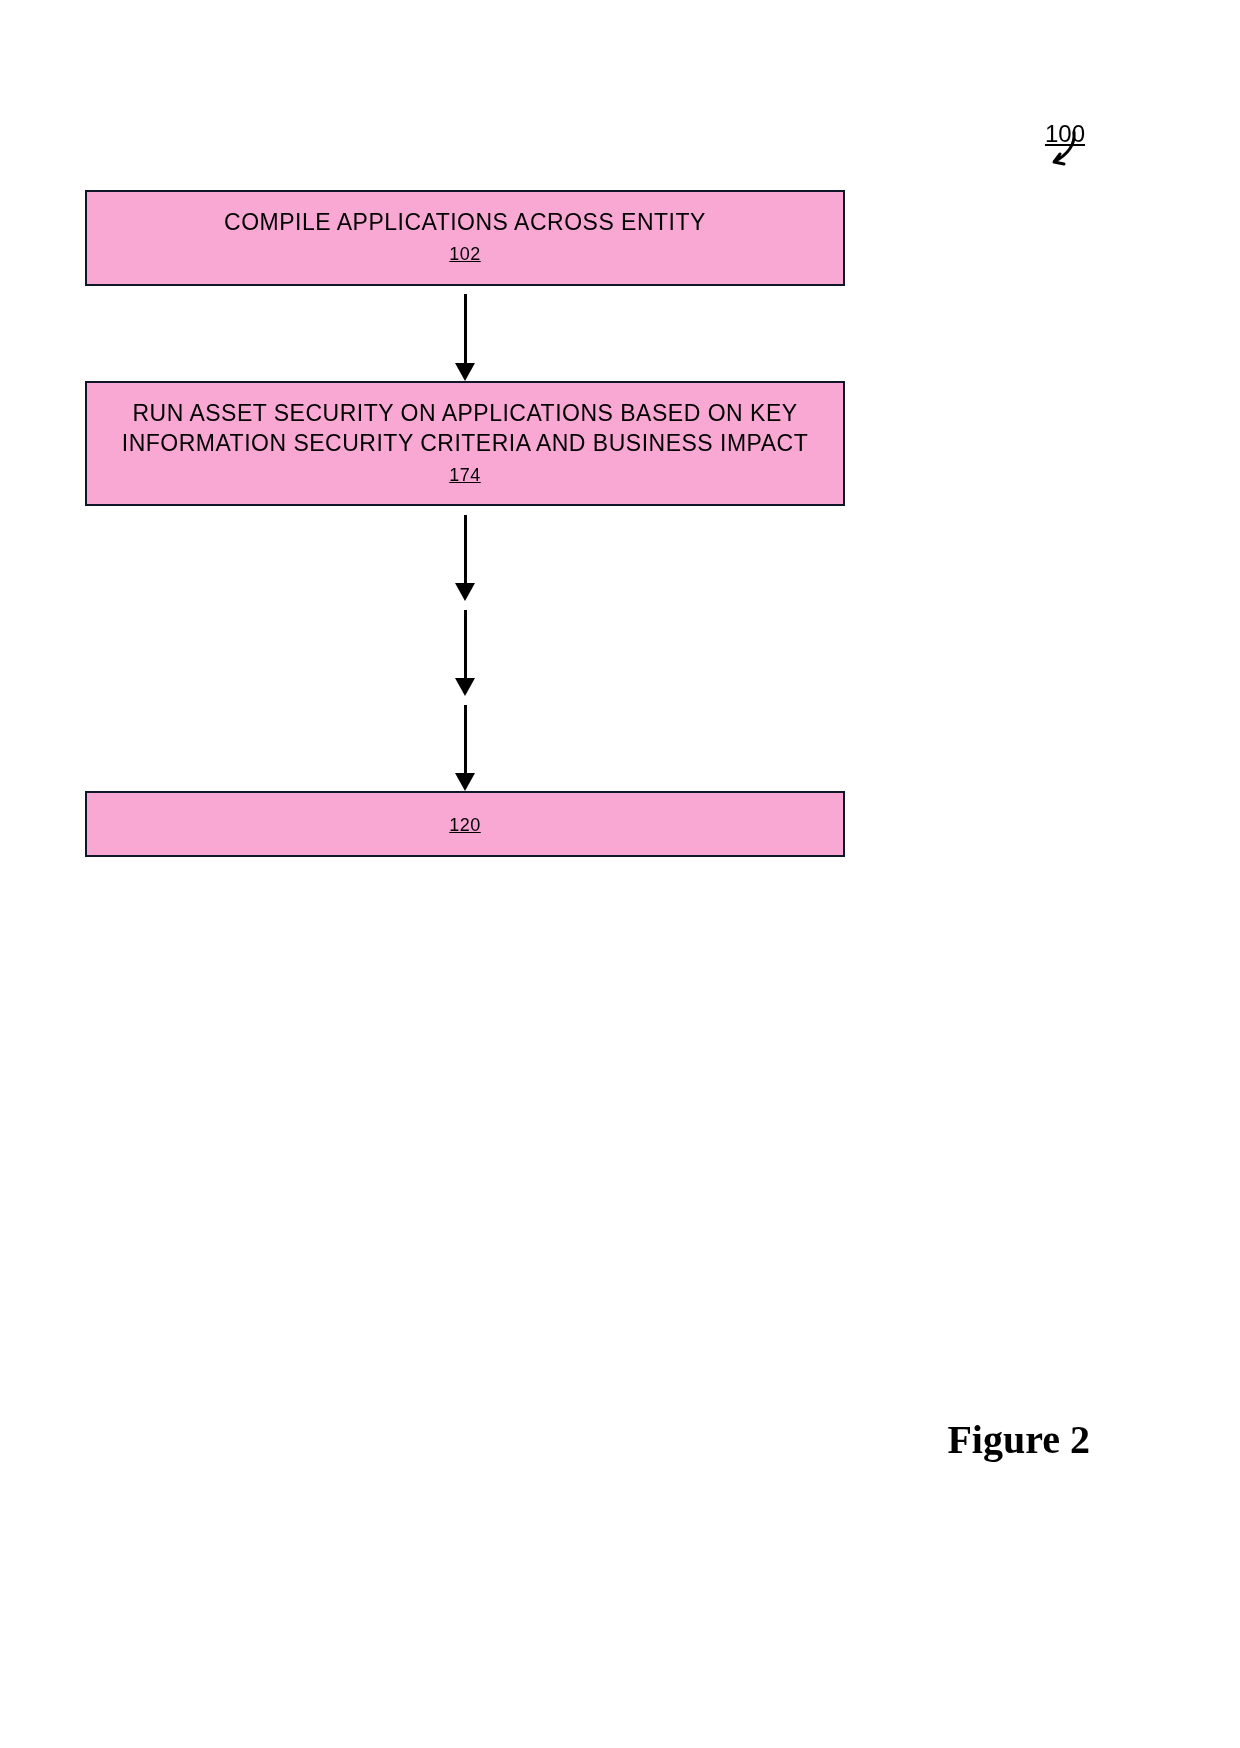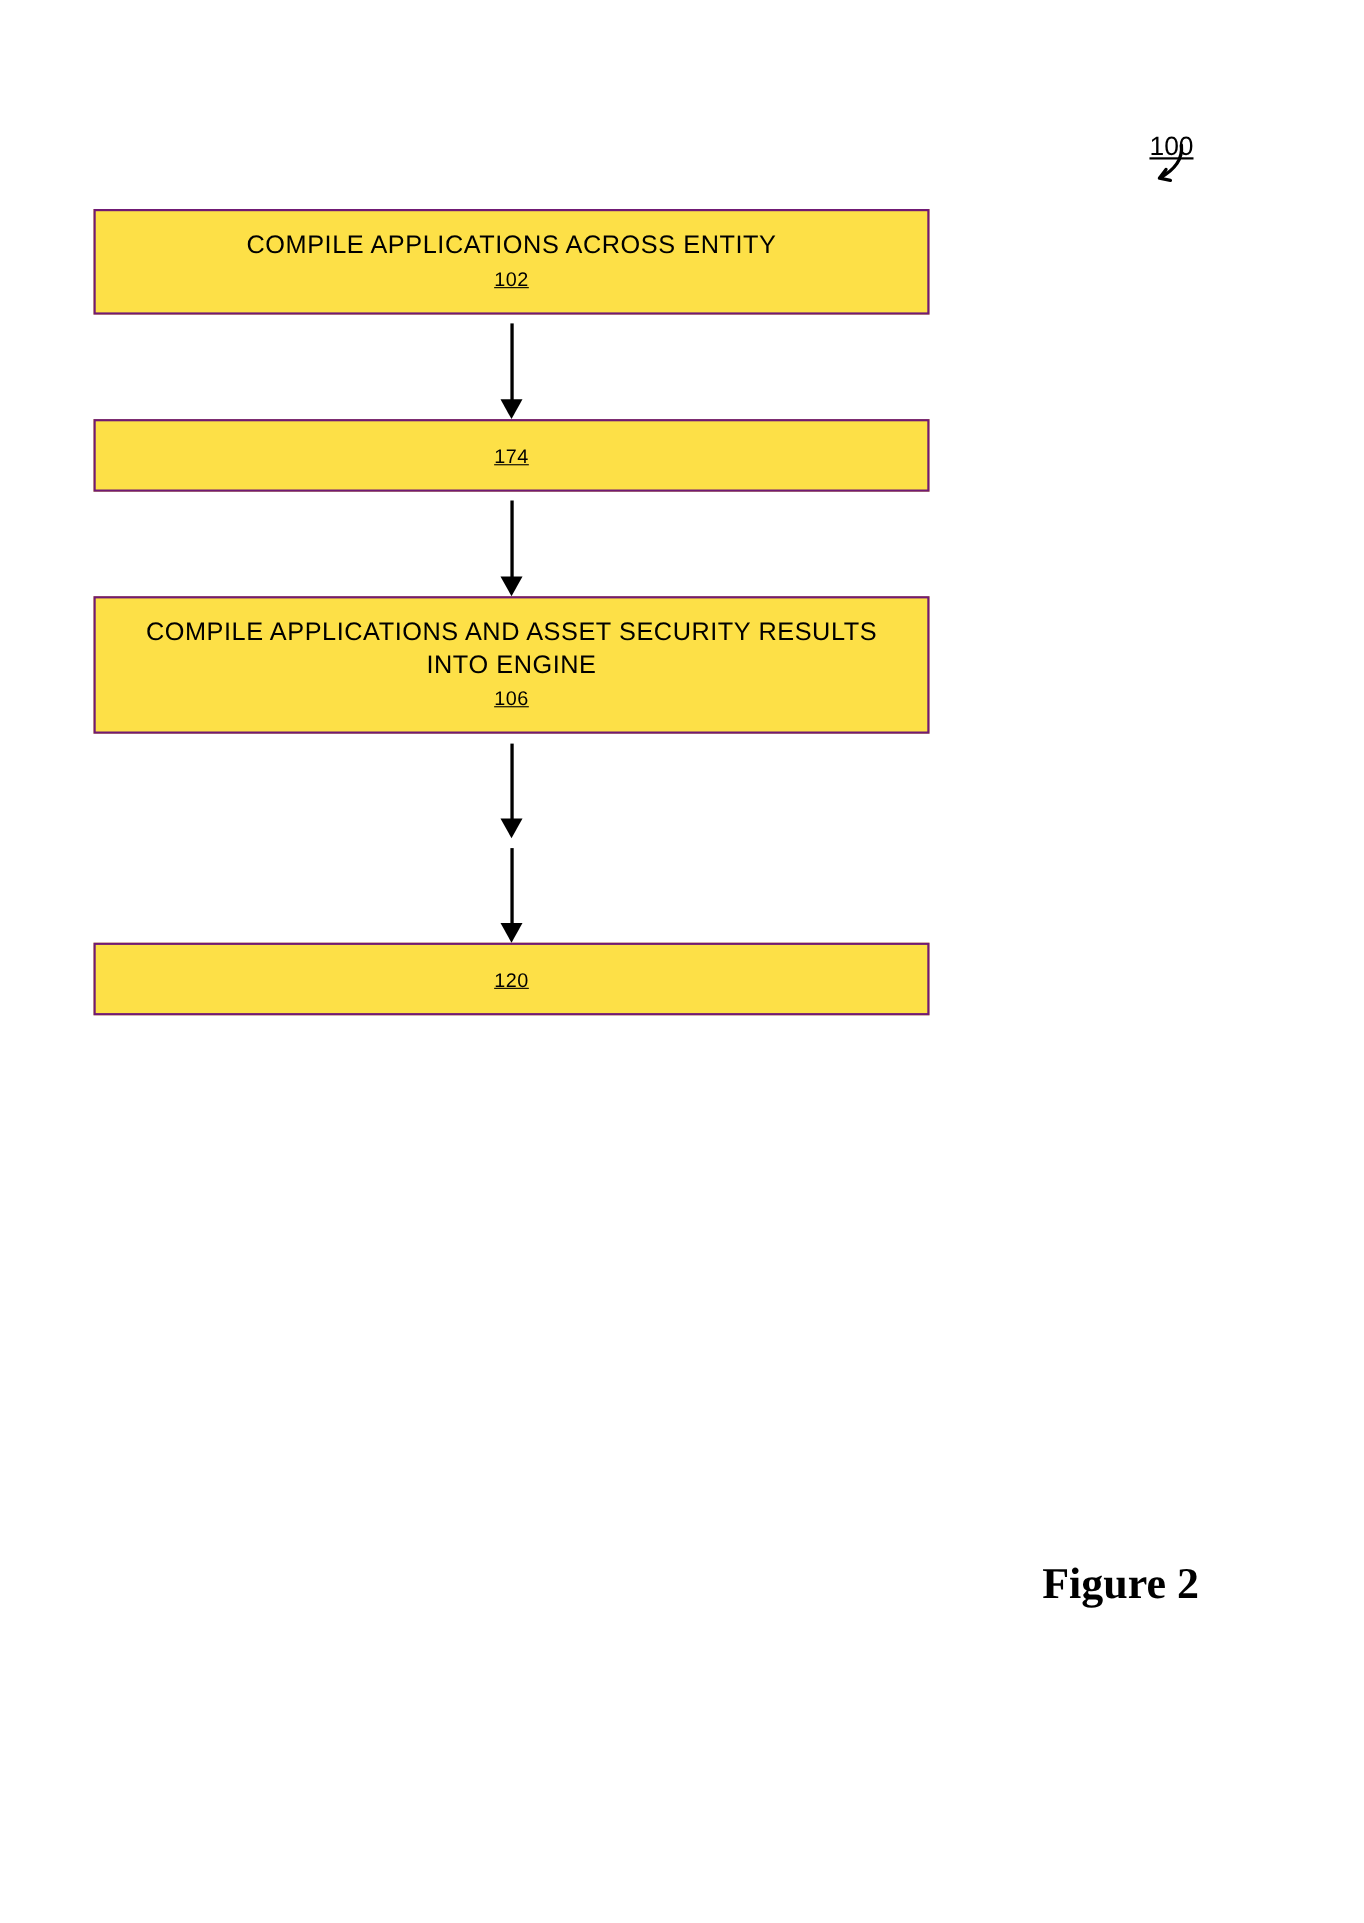--- a/index.html
+++ b/index.html
@@ -14,22 +14,22 @@
       font-family: Arial, Helvetica, sans-serif;
       position: relative;
     }
     .diagram-container {
       position: absolute;
       left: 85px;
       top: 190px;
       width: 760px;
     }
     .step-box {
-      border: 2px solid #701a75;
-      background: #fde047;
+      border: 2px solid #0f172a;
+      background: #f9a8d4;
       padding: 16px 20px;
       text-align: center;
       font-size: 23px;
       line-height: 1.3;
       letter-spacing: 0.5px;
     }
     .step-text {
       display: block;
     }
     .step-number {
@@ -101,32 +101,29 @@
     <span class="step-text">COMPILE APPLICATIONS ACROSS ENTITY</span>
     <span class="step-number">102</span>
   </div>
 
   <div class="arrow-container">
     <div class="arrow-line"></div>
     <div class="arrow-head"></div>
   </div>
 
   <div class="step-box">
+    <span class="step-text">RUN ASSET SECURITY ON APPLICATIONS BASED ON KEY INFORMATION SECURITY CRITERIA AND BUSINESS IMPACT</span>
     <span class="step-number">174</span>
   </div>
 
   <div class="arrow-container">
     <div class="arrow-line"></div>
     <div class="arrow-head"></div>
   </div>
 
-  <div class="step-box">
-    <span class="step-text">COMPILE APPLICATIONS AND ASSET SECURITY RESULTS INTO ENGINE</span>
-    <span class="step-number">106</span>
-  </div>
 
   <div class="arrow-container">
     <div class="arrow-line"></div>
     <div class="arrow-head"></div>
   </div>
 
 
   <div class="arrow-container">
     <div class="arrow-line"></div>
     <div class="arrow-head"></div>

